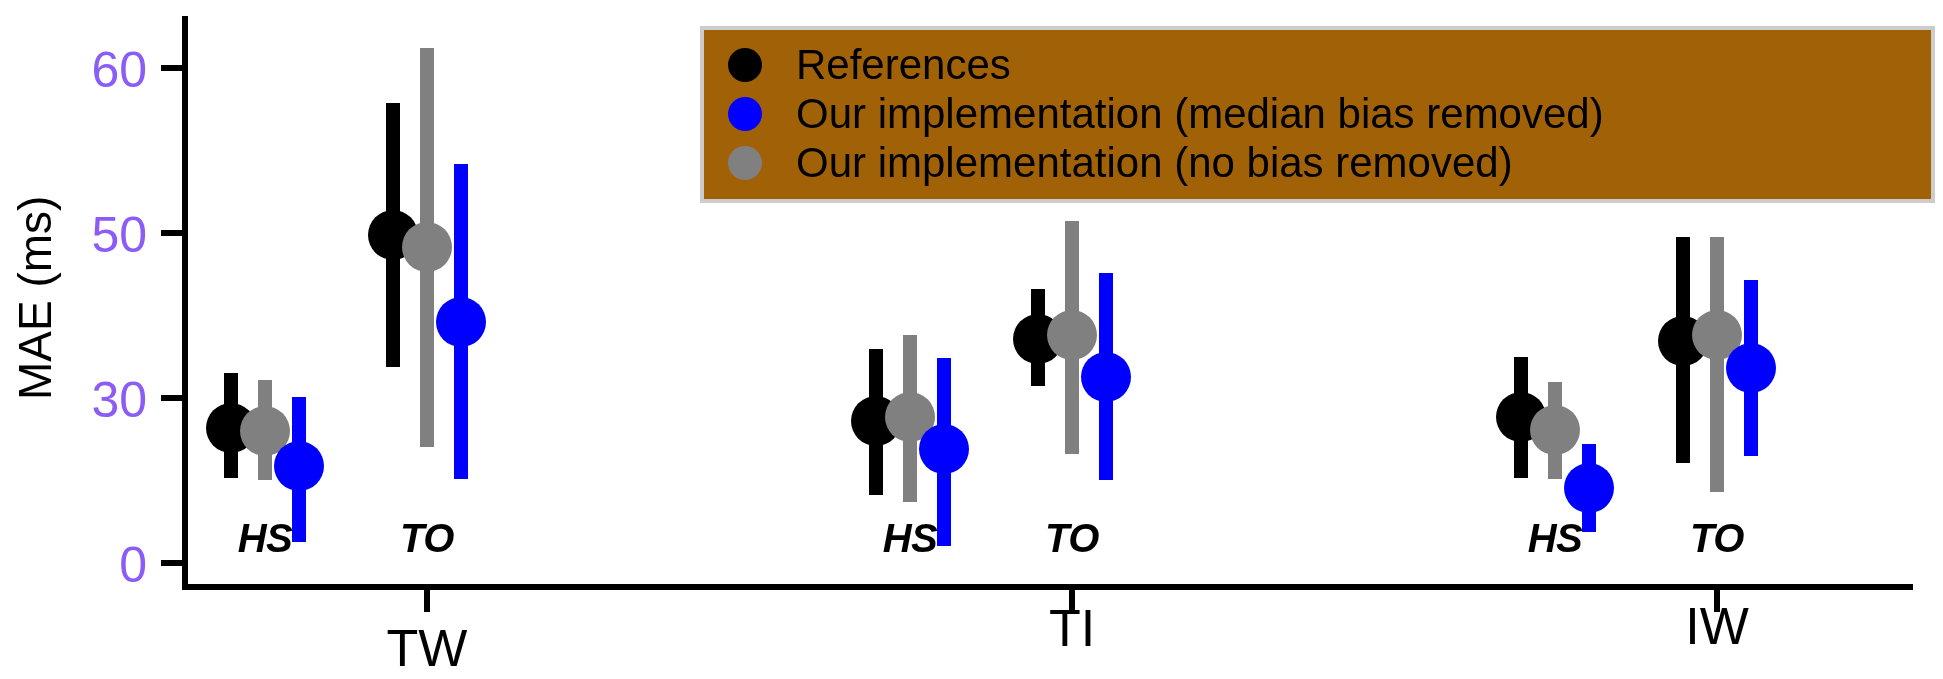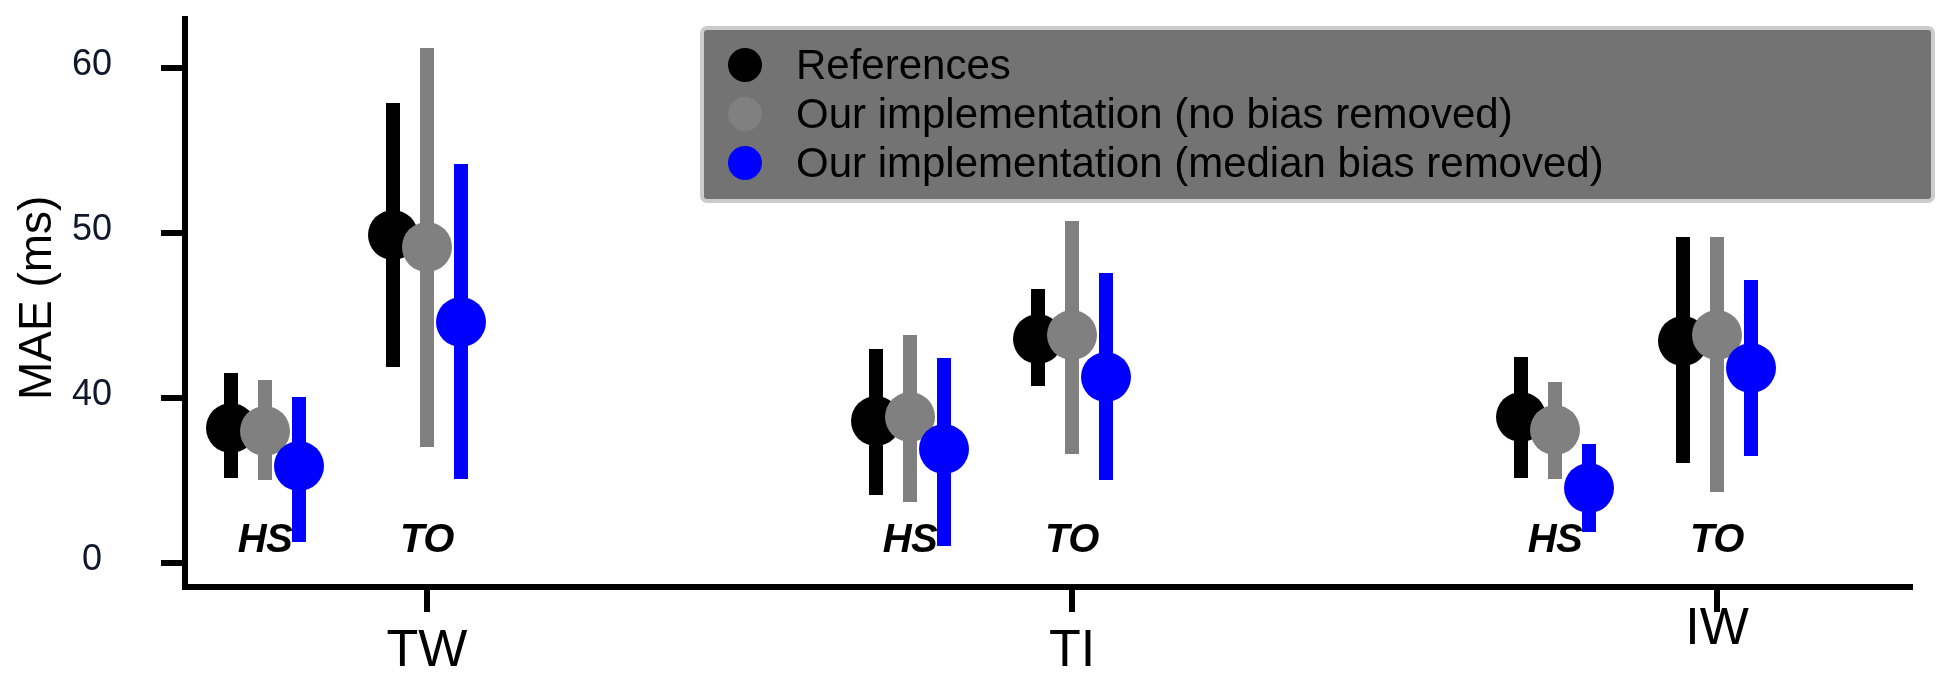--- a/index.html
+++ b/index.html
@@ -2,37 +2,37 @@
 <html><head>
 <meta charset="utf-8">
 <title>MAE errorbar chart</title>
 <style>
   html,body{margin:0;padding:0;background:#ffffff;}
   body{font-family:"Liberation Sans",sans-serif;}
   #stage{position:relative;width:1943px;height:679px;background:#fff;overflow:hidden;}
   .spine-left{position:absolute;background:#000;}
   .spine-bottom{position:absolute;background:#000;}
   .tick-mark{position:absolute;background:#000;}
-  .tick-label-y{position:absolute;color:#0f172a;font-size:36px;font-weight:400;
-      text-align:center;line-height:1;white-space:nowrap;}
+  .tick-label-y{position:absolute;color:#8b5cf6;font-size:50px;font-weight:400;
+      text-align:right;line-height:1;white-space:nowrap;}
   .tick-label-x{position:absolute;color:#000;font-size:52px;font-weight:400;
       text-align:center;line-height:1;white-space:nowrap;}
   .axis-title-y{position:absolute;color:#000;font-size:46px;font-weight:400;
       white-space:nowrap;transform-origin:0 0;transform:rotate(-90deg);}
 
   
   .errbar{position:absolute;border-radius:0;}
   .marker{position:absolute;border-radius:50%;}
   .subgroup-label{position:absolute;color:#000;font-size:40px;
       font-weight:bold;font-style:italic;white-space:nowrap;text-align:center;
       line-height:1;letter-spacing:-0.5px;}
 
   
-  .legend{position:absolute;background:#737373;border:4px solid #cccccc;
-      border-radius:7px;box-sizing:border-box;padding:10px 18px 12px 18px;}
+  .legend{position:absolute;background:#a16207;border:4px solid #cccccc;
+      border-radius:0;box-sizing:border-box;padding:10px 18px 12px 18px;}
   .legend-row{display:flex;align-items:center;height:49px;}
   .legend-swatch{width:34px;height:34px;border-radius:50%;flex:0 0 auto;
       margin-right:34px;margin-left:6px;}
   .legend-text{color:#000;font-size:42px;line-height:1;white-space:nowrap;}
 </style>
 </head>
 <body>
 
 <div id="stage">
 
@@ -40,29 +40,29 @@
 
   <div class="spine-left" id="spine-left" style="left: 182px; top: 16px; width: 6px; height: 568px;"></div>
   <div class="spine-bottom" id="spine-bottom" style="left: 182px; top: 584px; width: 1731px; height: 6px;"></div>
 
   <div id="ticks-y">
       <div class="tick-mark" style="left: 161px; top: 65px; width: 22px; height: 6px;"></div>
       <div class="tick-label-y" style="left: 37px; top: 45px; width: 110px;">60</div>
       <div class="tick-mark" style="left: 161px; top: 230px; width: 22px; height: 6px;"></div>
       <div class="tick-label-y" style="left: 37px; top: 210px; width: 110px;">50</div>
       <div class="tick-mark" style="left: 161px; top: 395px; width: 22px; height: 6px;"></div>
-      <div class="tick-label-y" style="left: 37px; top: 375px; width: 110px;">40</div>
+      <div class="tick-label-y" style="left: 37px; top: 375px; width: 110px;">30</div>
       <div class="tick-mark" style="left: 161px; top: 560px; width: 22px; height: 6px;"></div>
       <div class="tick-label-y" style="left: 37px; top: 540px; width: 110px;">0</div>
     </div>
   <div id="ticks-x">
       <div class="tick-mark" style="left: 424px; top: 590px; width: 6px; height: 22px;"></div>
       <div class="tick-label-x" style="left: 327px; top: 622px; width: 200px;">TW</div>
       <div class="tick-mark" style="left: 1069px; top: 590px; width: 6px; height: 22px;"></div>
-      <div class="tick-label-x" style="left: 972px; top: 622px; width: 200px;">TI</div>
+      <div class="tick-label-x" style="left: 972px; top: 602px; width: 200px;">TI</div>
       <div class="tick-mark" style="left: 1714px; top: 590px; width: 6px; height: 22px;"></div>
       <div class="tick-label-x" style="left: 1617px; top: 600px; width: 200px;">IW</div>
     </div>
   <div id="data-layer">
       <div class="errbar" style="background: rgb(0, 0, 0); left: 224px; top: 373.25px; width: 14px; height: 104.775px;"></div>
       <div class="marker" style="background: rgb(0, 0, 0); left: 206px; top: 402.7px; width: 50px; height: 50px;"></div>
       <div class="errbar" style="background: rgb(128, 128, 128); left: 258px; top: 379.85px; width: 14px; height: 100.65px;"></div>
       <div class="marker" style="background: rgb(128, 128, 128); left: 240px; top: 406px; width: 50px; height: 50px;"></div>
       <div class="errbar" style="background: rgb(0, 0, 255); left: 292px; top: 397.175px; width: 14px; height: 144.375px;"></div>
       <div class="marker" style="background: rgb(0, 0, 255); left: 274px; top: 441.475px; width: 50px; height: 50px;"></div>
@@ -105,22 +105,22 @@
       <div class="subgroup-label" style="left: 1465px; top: 518px; width: 180px;">HS</div>
       <div class="subgroup-label" style="left: 1627px; top: 518px; width: 180px;">TO</div>
     </div>
 
   <div class="legend" id="legend" style="left: 700px; top: 26px; width: 1235px;">
       <div class="legend-row">
         <span class="legend-swatch" style="background: rgb(0, 0, 0);"></span>
         <span class="legend-text">References</span>
       </div>
       <div class="legend-row">
+        <span class="legend-swatch" style="background: rgb(0, 0, 255);"></span>
+        <span class="legend-text">Our implementation (median bias removed)</span>
+      </div>
+      <div class="legend-row">
         <span class="legend-swatch" style="background: rgb(128, 128, 128);"></span>
         <span class="legend-text">Our implementation (no bias removed)</span>
-      </div>
-      <div class="legend-row">
-        <span class="legend-swatch" style="background: rgb(0, 0, 255);"></span>
-        <span class="legend-text">Our implementation (median bias removed)</span>
       </div>
     </div>
 
 </div>
 
 </body></html>

